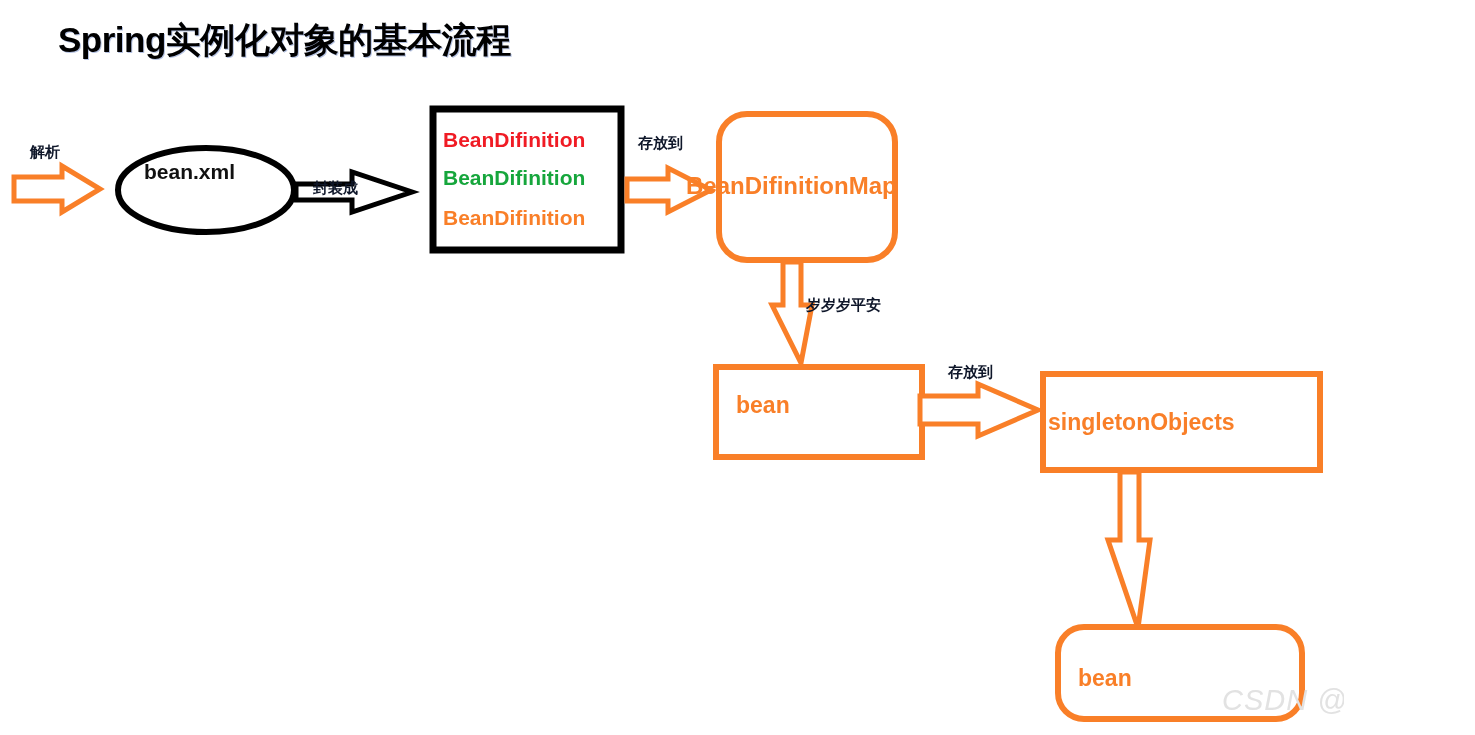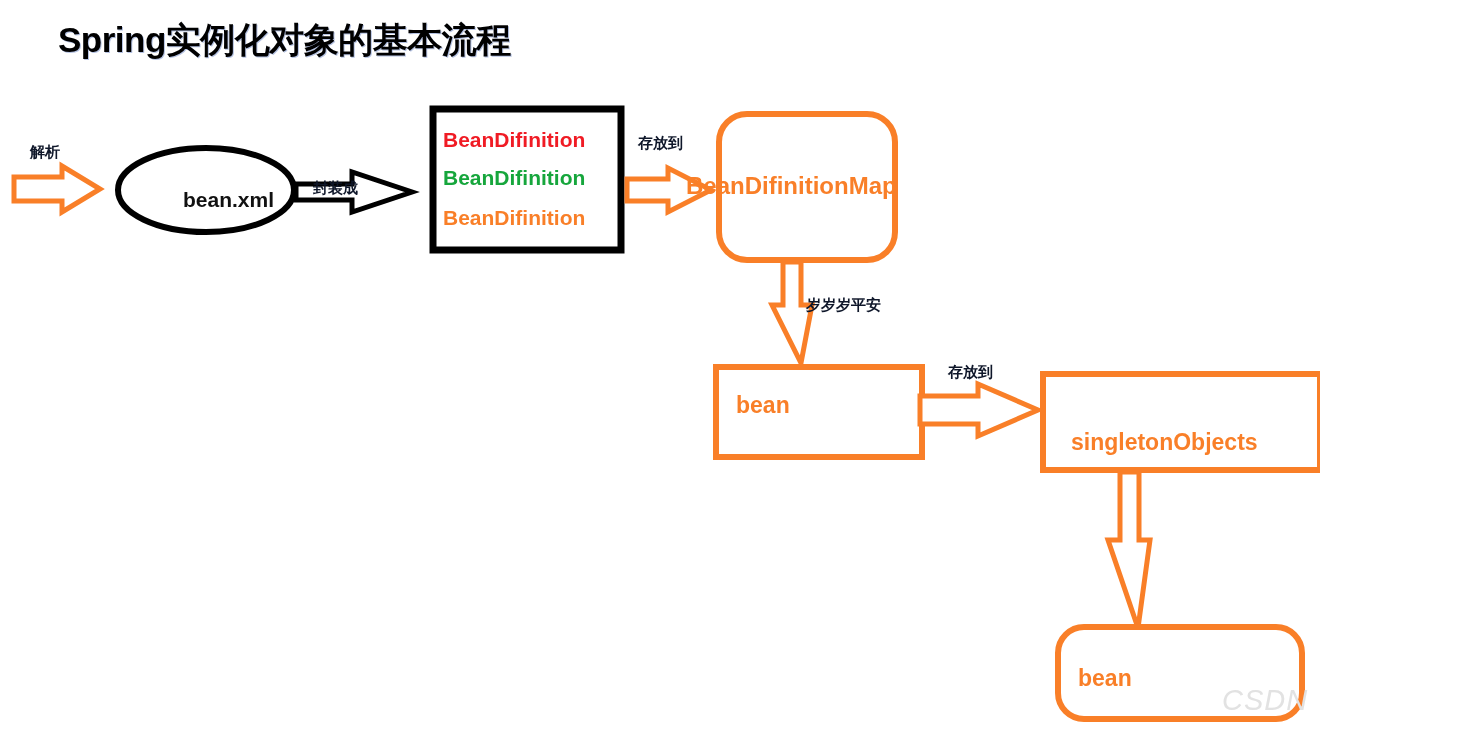--- a/index.html
+++ b/index.html
@@ -9,20 +9,21 @@
   }
   body {
     font-family: "Liberation Sans", "DejaVu Sans", sans-serif;
   }
   #canvas {
     position: relative;
     width: 1320px;
     height: 735px;
     background: #ffffff;
     overflow: hidden;
+    padding-left: 24px;
   }
   #diagram-svg {
     position: absolute;
     left: 0;
     top: 0;
     width: 1475px;
     height: 735px;
   }
   .abs { position: absolute; }
 
@@ -133,38 +134,38 @@
 
     <g>
       <rect x="1058" y="627" width="244" height="92" rx="26" ry="26" fill="#ffffff" stroke="#F97F28" stroke-width="6"></rect>
     </g>
   </svg>
 
   <div class="abs" id="page-title">Spring实例化对象的基本流程</div>
 
   <div class="abs flow-label" style="left:30px; top:143px;">解析</div>
 
-  <div class="abs node-text-black" style="left:144px; top:188px;margin-left:39px;">bean.xml</div>
+  <div class="abs node-text-black" style="left:144px; top:160px;">bean.xml</div>
 
   <div class="abs flow-label" style="left:313px; top:149px;margin-top:30px;">封装成</div>
 
   <div class="abs bd-line" id="bd-1" style="left:443px; top:128px;">BeanDifinition</div>
   <div class="abs bd-line" id="bd-2" style="left:443px; top:166px;">BeanDifinition</div>
   <div class="abs bd-line" id="bd-3" style="left:443px; top:206px;">BeanDifinition</div>
 
   <div class="abs flow-label" style="left:638px; top:134px;">存放到</div>
 
   <div class="abs node-text" id="map-title" style="left:686px; top:172px;">BeanDifinitionMap</div>
 
   <div class="abs flow-label" style="left:806px; top:296px;">岁岁岁平安</div>
 
   <div class="abs node-text" style="left:736px; top:392px;">bean</div>
 
   <div class="abs flow-label" style="left:948px; top:363px;">存放到</div>
 
-  <div class="abs node-text" id="singleton-title" style="left:1071px; top:409px;margin-top:20px;">singletonObjects</div>
+  <div class="abs node-text" id="singleton-title" style="left:1048px; top:409px;">singletonObjects</div>
 
 
   <div class="abs node-text" style="left:1078px; top:665px;">bean</div>
 
   <div class="abs" id="watermark">CSDN @岁岁岁平安</div>
 
 </div>
 
 </body></html>

